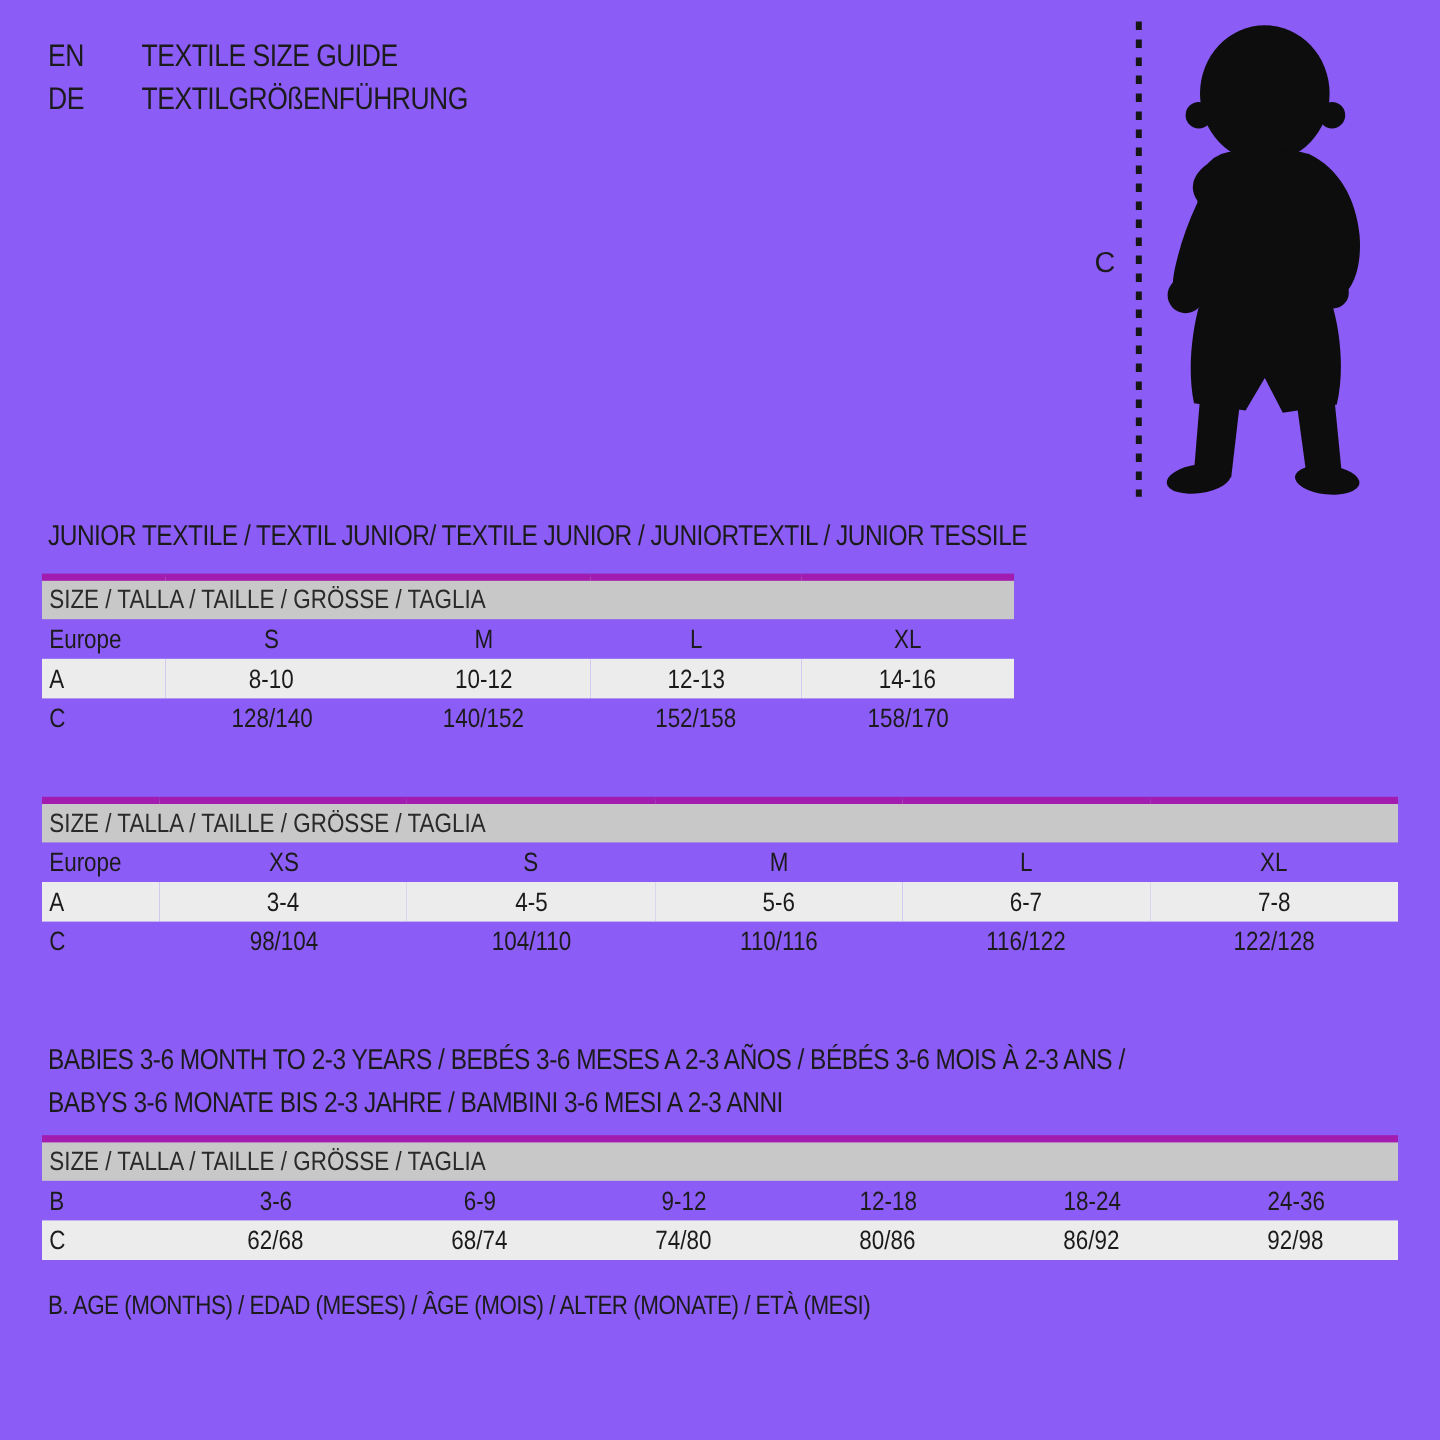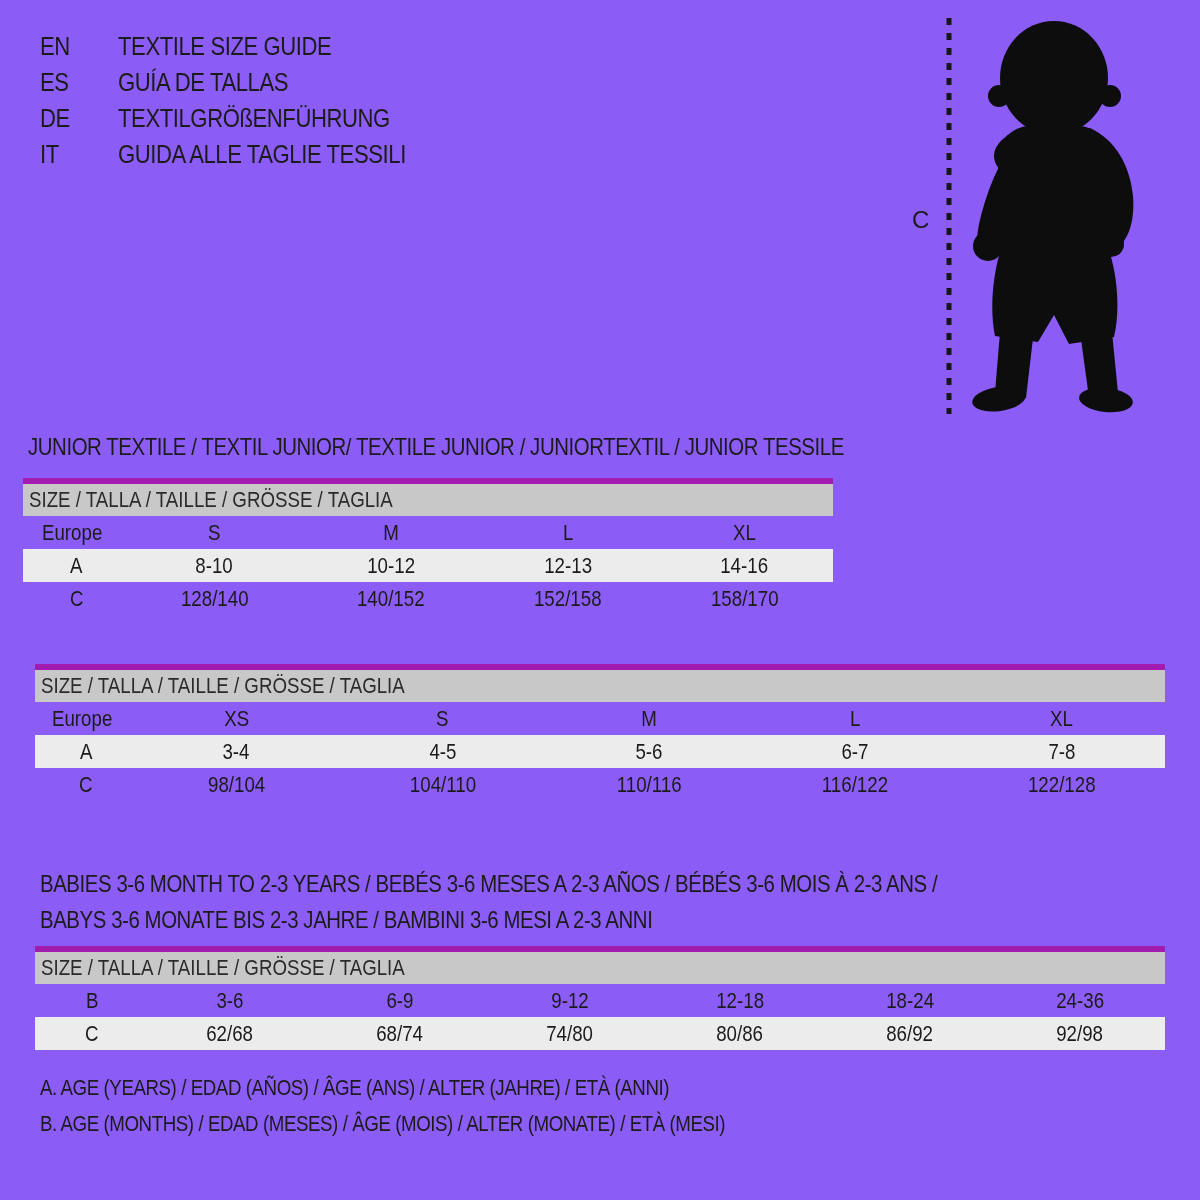--- a/index.html
+++ b/index.html
@@ -22,67 +22,59 @@
   .lang-row  { display: flex; line-height: 36px; font-size: 26px; letter-spacing: -0.5px; }
   .lang-code { width: 78px; }
 
   
   .measure-line { position: absolute; left: 946px; top: 16px; }
   .measure-label { position: absolute; left: 912px; top: 206px; font-size: 24px; }
   .baby { position: absolute; left: 962px; top: 16px; }
 
   
   .section { position: absolute; }
-  .sec-junior   { left: 23px; top: 434px; width: 810px; }
+  .sec-junior   { left: 35px; top: 434px; width: 810px; }
   .sec-children { left: 35px; top: 646px; width: 1130px; }
   .sec-babies   { left: 35px; top: 846px; width: 1130px; }
   .sec-heading  { font-size: 24px; line-height: 26px; padding-left: 5px; letter-spacing: -0.5px; }
   .sec-heading-multi { font-size: 24px; line-height: 36px; padding-left: 5px; letter-spacing: -0.5px; margin-top: 20px; }
   .sub { font-size: 14px; vertical-align: -4px; }
 
   
   table.size-table { border-collapse: collapse; table-layout: fixed; width: 100%; margin-top: 18px; }
   .sec-babies table.size-table { margin-top: 8px; }
   table.size-table td { padding: 0; height: 33px; text-align: center; font-size: 22px; vertical-align: middle; }
   table.size-table tr.t-head td {
     background: #c8c8c8;
     border-top: 6px solid #a21caf;
     height: 32px;
     text-align: left;
     padding-left: 6px;
     color: #2a2a2a;
   }
-  table.size-table td.lbl { text-align: center; padding-left: 6px; margin-top: 39px; }
+  table.size-table td.lbl { text-align: left; padding-left: 6px; margin-top: 39px; }
   table.size-table tr.shaded td { background: #ececec; }
 
   
   .footnotes { position: absolute; left: 40px; top: 1070px; }
   .footnote  { font-size: 22px; line-height: 36px; letter-spacing: -0.5px; }
 </style>
 </head>
 <body>
 
 <div class="page">
 
   <div class="lang-list">
     <div class="lang-row">
       <span class="lang-code"><span class="cond">EN</span></span>
       <span class="cond">TEXTILE SIZE GUIDE</span>
     </div>
     <div class="lang-row">
-      <span class="lang-code"><span class="cond">ES</span></span>
-      <span class="cond">GUÍA DE TALLAS</span>
-    </div>
-    <div class="lang-row">
       <span class="lang-code"><span class="cond">DE</span></span>
       <span class="cond">TEXTILGRÖßENFÜHRUNG</span>
-    </div>
-    <div class="lang-row">
-      <span class="lang-code"><span class="cond">IT</span></span>
-      <span class="cond">GUIDA ALLE TAGLIE TESSILI</span>
     </div>
   </div>
 
   <div class="measure-line">
     <svg width="6" height="400" aria-hidden="true">
       <line x1="3" y1="2" x2="3" y2="398" stroke="#161616" stroke-width="5" stroke-dasharray="7 8"></line>
     </svg>
   </div>
   <div class="measure-label">C</div>
   <div class="baby">
@@ -231,17 +223,16 @@
           <td><span class="condc">74/80</span></td>
           <td><span class="condc">80/86</span></td>
           <td><span class="condc">86/92</span></td>
           <td><span class="condc">92/98</span></td>
         </tr>
       </tbody>
     </table>
   </div>
 
   <div class="footnotes">
-    <div class="footnote"><span class="cond">A. AGE (YEARS) / EDAD (AÑOS) / ÂGE (ANS) / ALTER (JAHRE) / ETÀ (ANNI)</span></div>
     <div class="footnote"><span class="cond">B. AGE (MONTHS) / EDAD (MESES) / ÂGE (MOIS) / ALTER (MONATE) / ETÀ (MESI)</span></div>
   </div>
 
 </div>
 
 </body></html>

